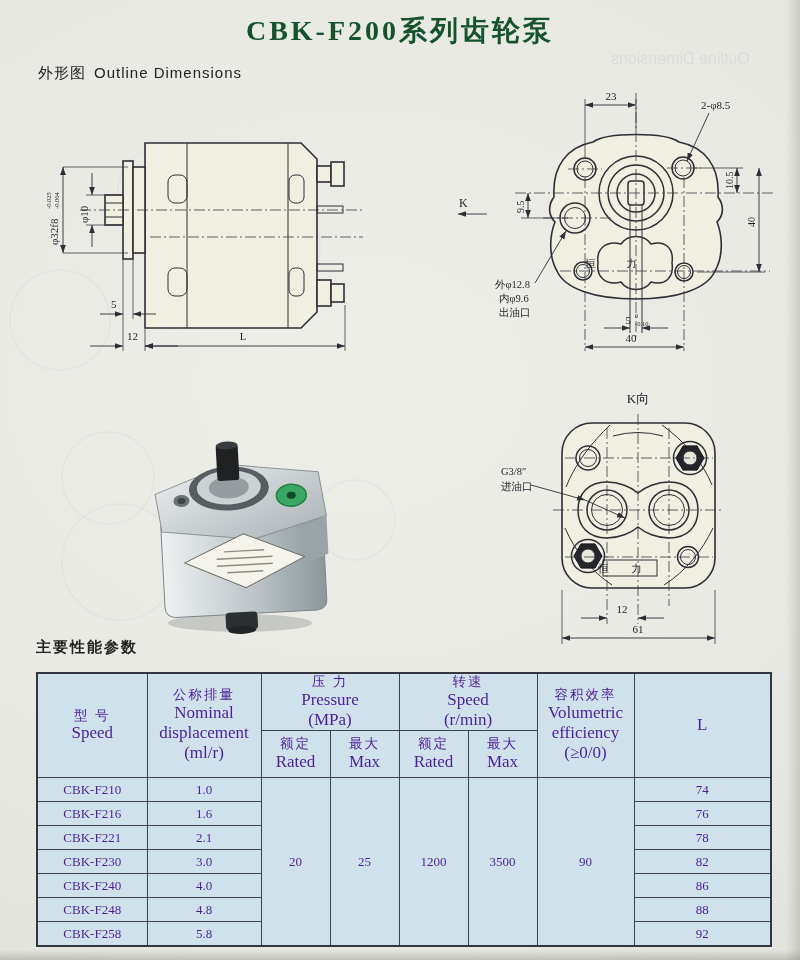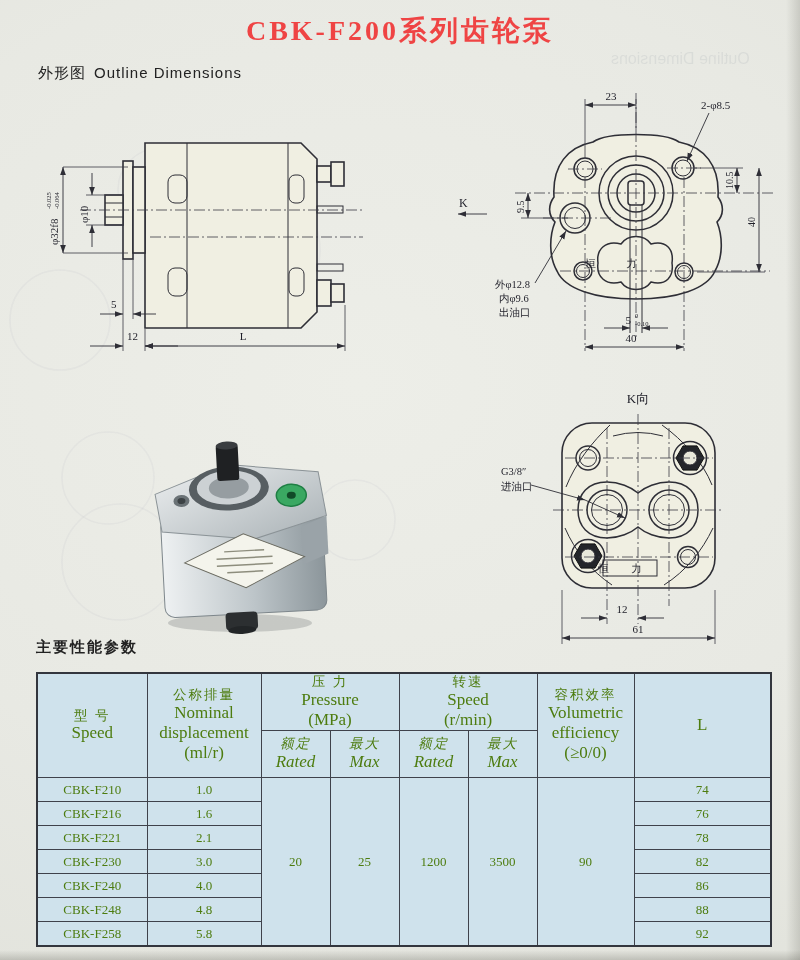--- a/index.html
+++ b/index.html
@@ -6,21 +6,21 @@
   body{
     width:800px;height:960px;overflow:hidden;position:relative;
     background:
       radial-gradient(ellipse 900px 700px at 45% 40%, #edeee8 0%, #e8e9e3 60%, #e2e3dc 100%);
     font-family:"Liberation Serif", serif;
     color:#1c1c24;
   }
   .abs{position:absolute;}
   .title{
     left:0;top:12px;width:800px;text-align:center;
-    font-size:28px;font-weight:bold;letter-spacing:3px;color:#ef4444;
+    font-size:28px;font-weight:bold;letter-spacing:3px;color:#14532d;
   }
   .sec-label{font-size:15px;color:#222;letter-spacing:1px;}
   .sec-label .en{margin-left:8px;font-family:"Liberation Sans",sans-serif;font-size:15px;}
   .sec2{font-weight:bold;font-size:15px;letter-spacing:2px;}
   .ghost-text{
     right:50px;top:50px;opacity:.07;transform:scaleX(-1);
     font-size:16px;color:#2b3a55;font-family:"Liberation Sans",sans-serif;
   }
   .edge-right{right:0;top:0;width:14px;height:960px;
     background:linear-gradient(to right, rgba(0,0,0,0), rgba(70,70,60,.18));}
@@ -37,28 +37,28 @@
   .dt{font-family:"Liberation Serif",serif;font-size:11px;fill:#1e1e28;}
   .dtm{font-family:"Liberation Serif",serif;font-size:11px;fill:#1e1e28;text-anchor:middle;}
   .dts{font-family:"Liberation Serif",serif;font-size:6.5px;fill:#1e1e28;}
   .zh{font-size:10.5px;fill:#1e1e28;}
   .ghost-line{stroke:#5a6a85;stroke-width:1.6;fill:none;opacity:.05;}
 
   
   .ptable{border-collapse:collapse;background:#cfe2ec;table-layout:fixed;width:734px;}
   .ptable th,.ptable td{
     border:1.2px solid #3f424b;text-align:center;vertical-align:middle;
-    font-weight:normal;font-size:13px;line-height:1.18;padding:0 2px;color:#4d7c0f;
+    font-weight:normal;font-size:13px;line-height:1.18;padding:0 2px;color:#4c1d95;
   }
   .ptable{border:2px solid #33363e;}
   .h-zh{font-size:13.5px;letter-spacing:2px;}
   .h-en{font-family:"Liberation Serif",serif;font-size:17px;}
   .row-h{height:24px;}
   .ptable thead tr:nth-child(1) th{height:52px;}
-  .ptable thead tr:nth-child(2) th{height:46px;font-style:italic;}
+  .ptable thead tr:nth-child(2) th{height:46px;}
 </style>
 </head>
 <body>
 
 <svg class="abs" style="left:0;top:0;" width="800" height="960">
   <circle class="ghost-line" cx="250" cy="250" r="70"></circle>
   <circle class="ghost-line" cx="160" cy="190" r="42"></circle>
   <circle class="ghost-line" cx="108" cy="478" r="46"></circle>
   <circle class="ghost-line" cx="120" cy="562" r="58"></circle>
   <circle class="ghost-line" cx="355" cy="520" r="40"></circle>

